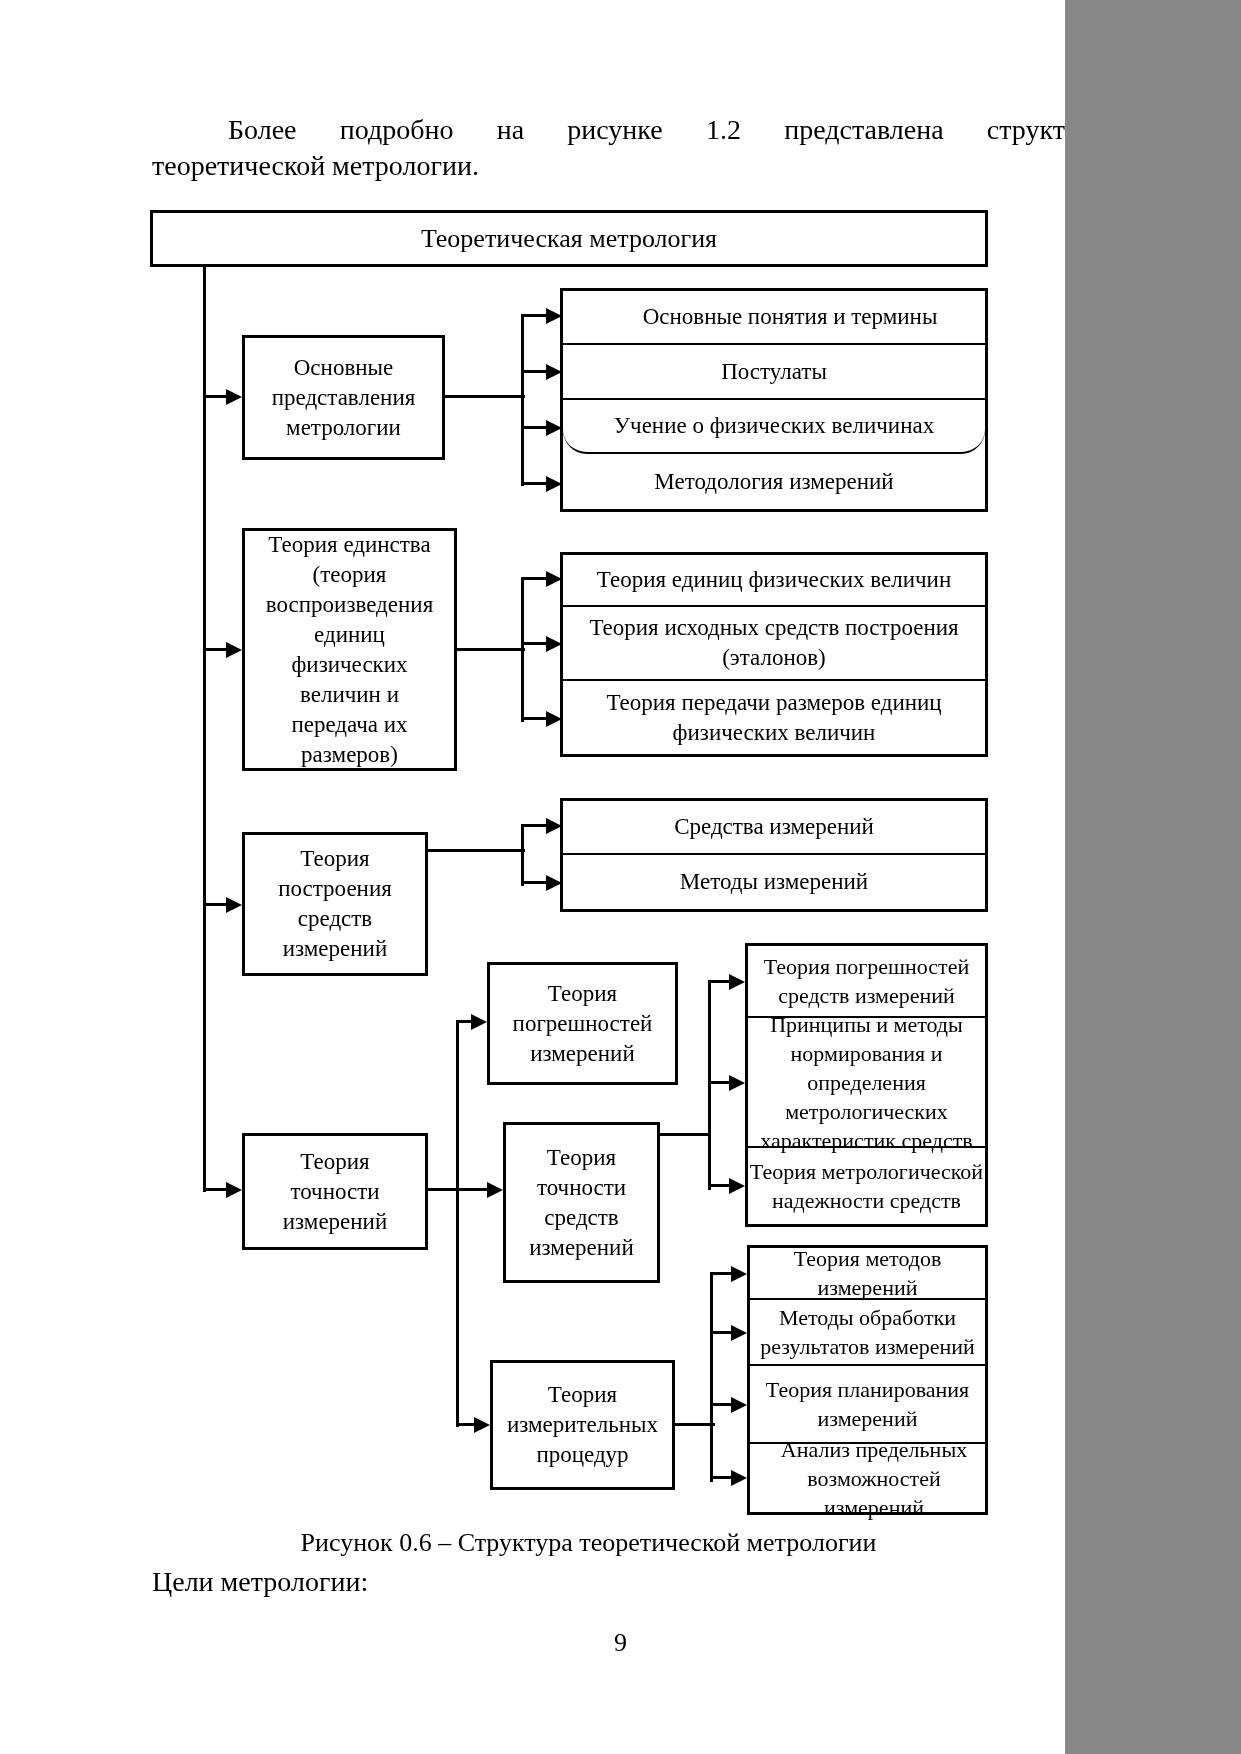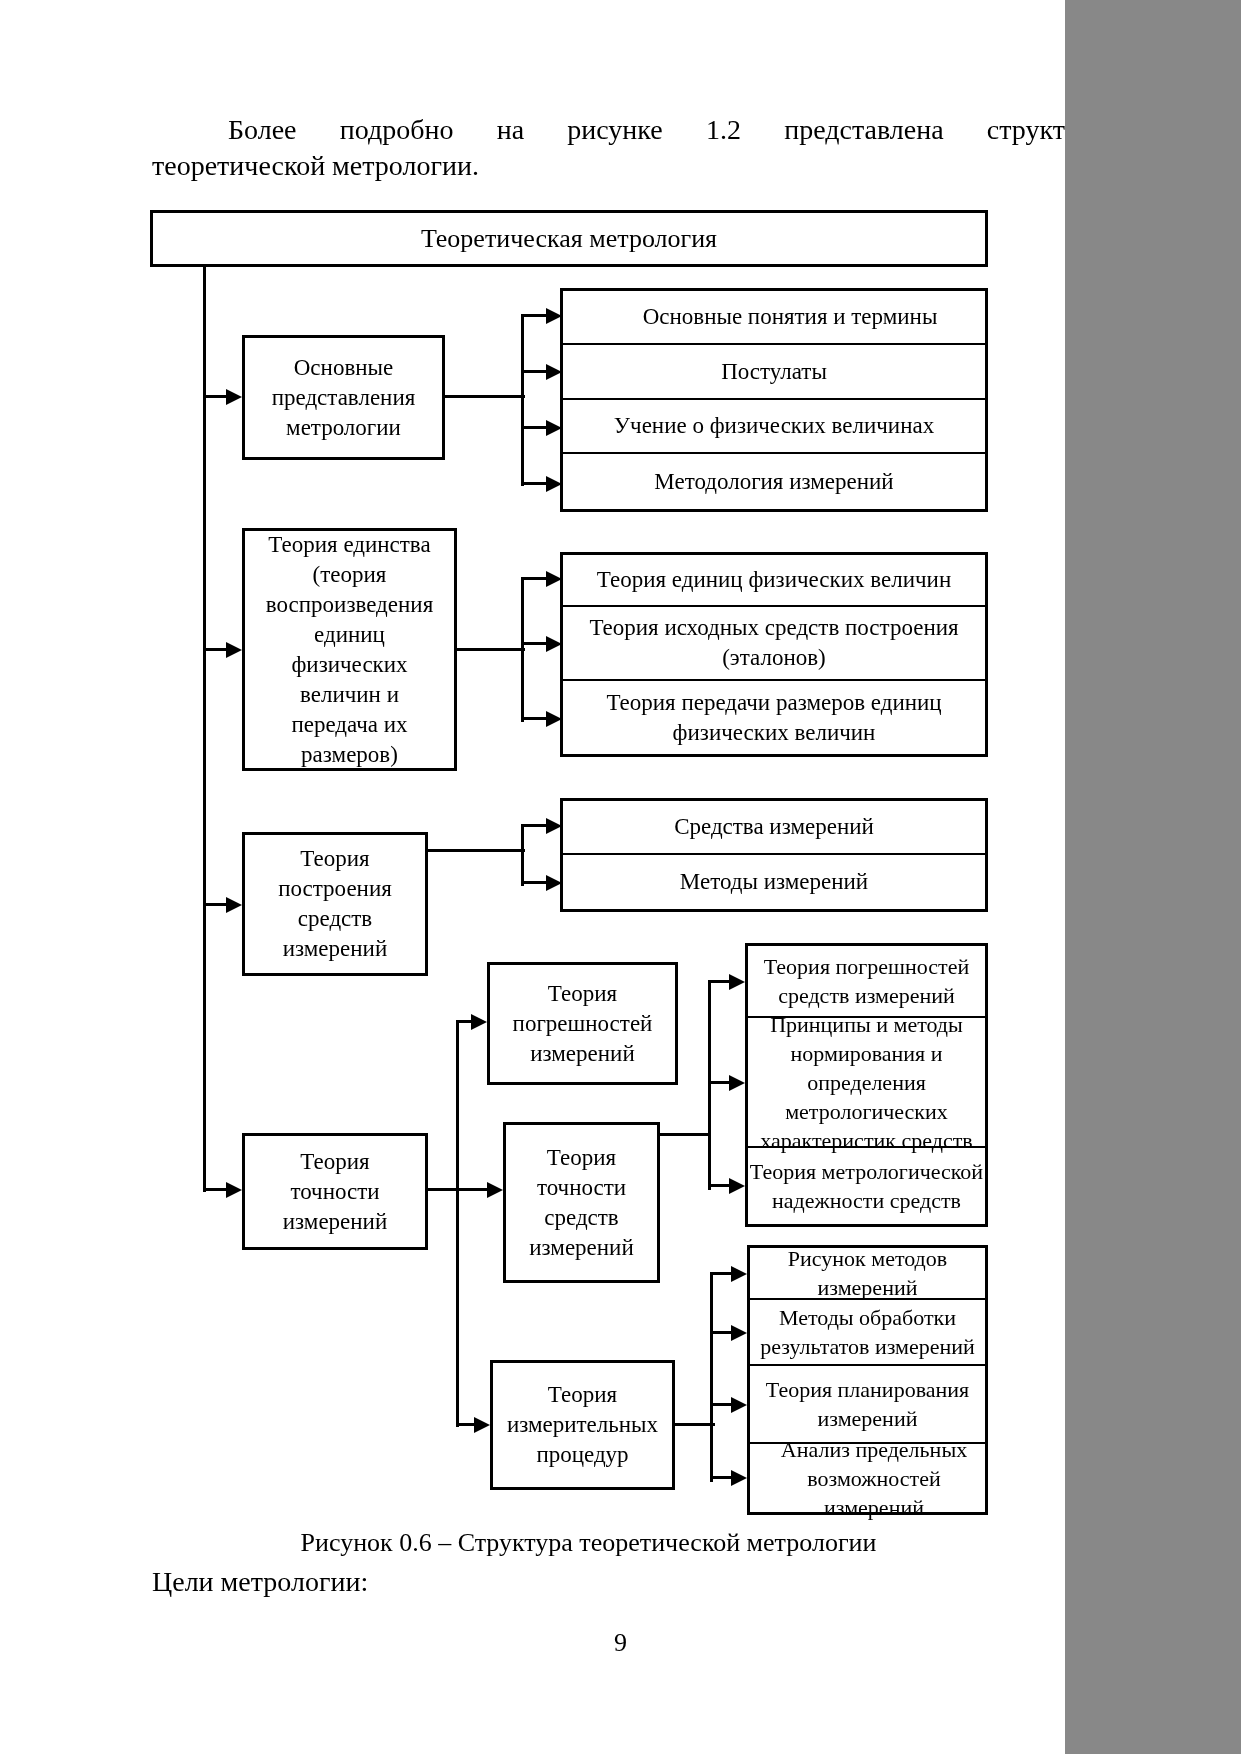--- a/index.html
+++ b/index.html
@@ -83,21 +83,21 @@
 точности
 средств
 измерений</div>
     <div class="bx" style="left:490px;top:1360px;width:185px;height:130px;">Теория
 измерительных
 процедур</div>
 
     <div class="grp" style="left:560px;top:288px;width:428px;">
       <div class="row" style="height:54px;padding-left:32px;">Основные понятия и термины</div>
       <div class="row" style="height:55px;">Постулаты</div>
-      <div class="row" style="height:54px;">Учение о физических величинах</div>
+      <div class="row" style="height:54px;border-radius:24px;">Учение о физических величинах</div>
       <div class="row" style="height:55px;">Методология измерений</div>
     </div>
 
     <div class="grp" style="left:560px;top:552px;width:428px;">
       <div class="row" style="height:52px;">Теория единиц физических величин</div>
       <div class="row" style="height:74px;">Теория исходных средств построения
 (эталонов)</div>
       <div class="row" style="height:73px;">Теория передачи размеров единиц
 физических величин</div>
     </div>
@@ -112,21 +112,21 @@
 средств измерений</div>
       <div class="row" style="height:130px;">Принципы и методы
 нормирования и определения
 метрологических
 характеристик средств</div>
       <div class="row" style="height:76px;">Теория метрологической
 надежности средств</div>
     </div>
 
     <div class="grp small" style="left:747px;top:1245px;width:241px;">
-      <div class="row" style="height:52px;">Рисунок методов измерений</div>
+      <div class="row" style="height:52px;">Теория методов измерений</div>
       <div class="row" style="height:66px;">Методы обработки
 результатов измерений</div>
       <div class="row" style="height:78px;">Теория планирования
 измерений</div>
       <div class="row" style="height:68px;padding-left:13px;">Анализ предельных
 возможностей измерений</div>
     </div>
 
     <i class="vl" style="left:203px;top:265px;height:927px;"></i>
     <i class="hl" style="left:445px;top:395px;width:80px;"></i>

